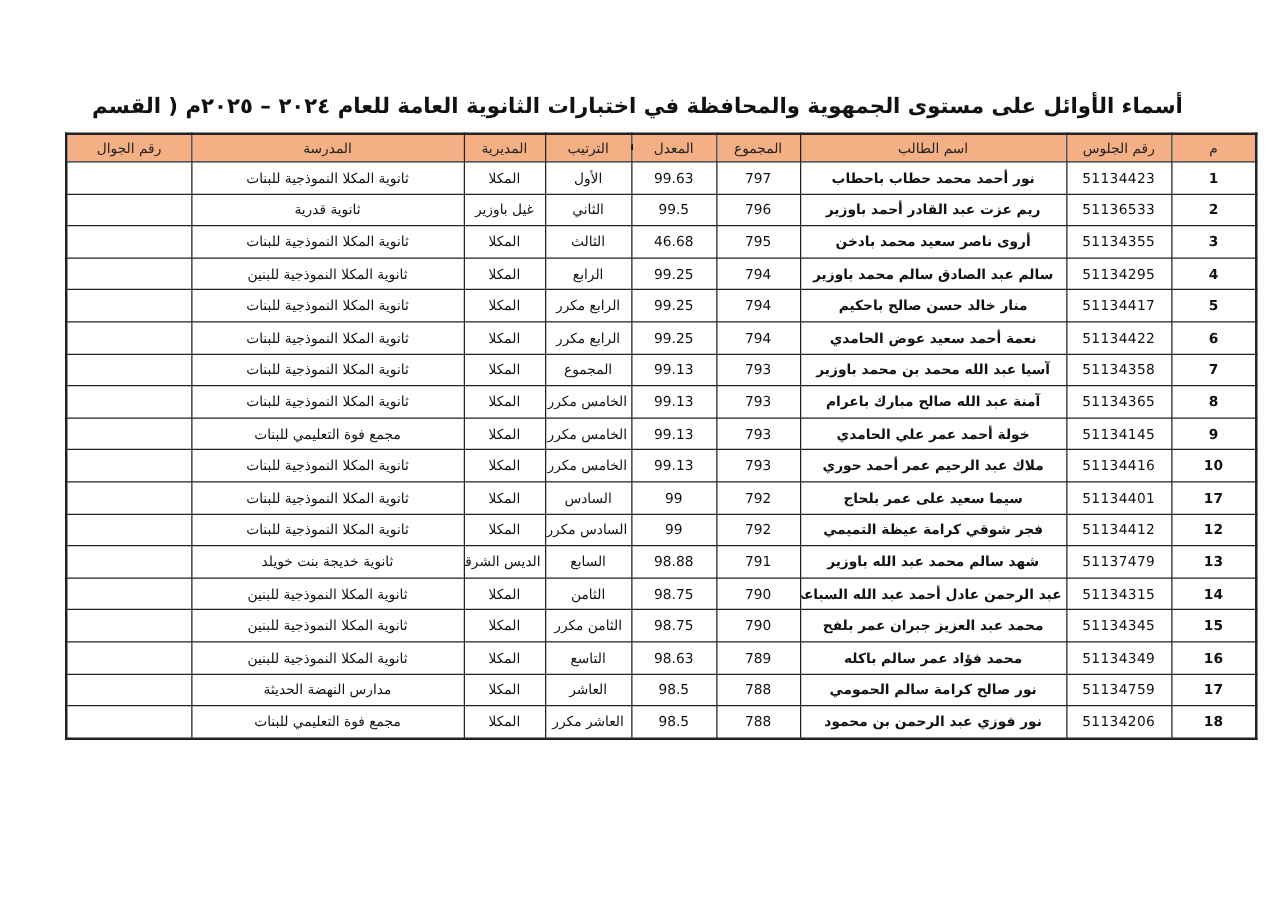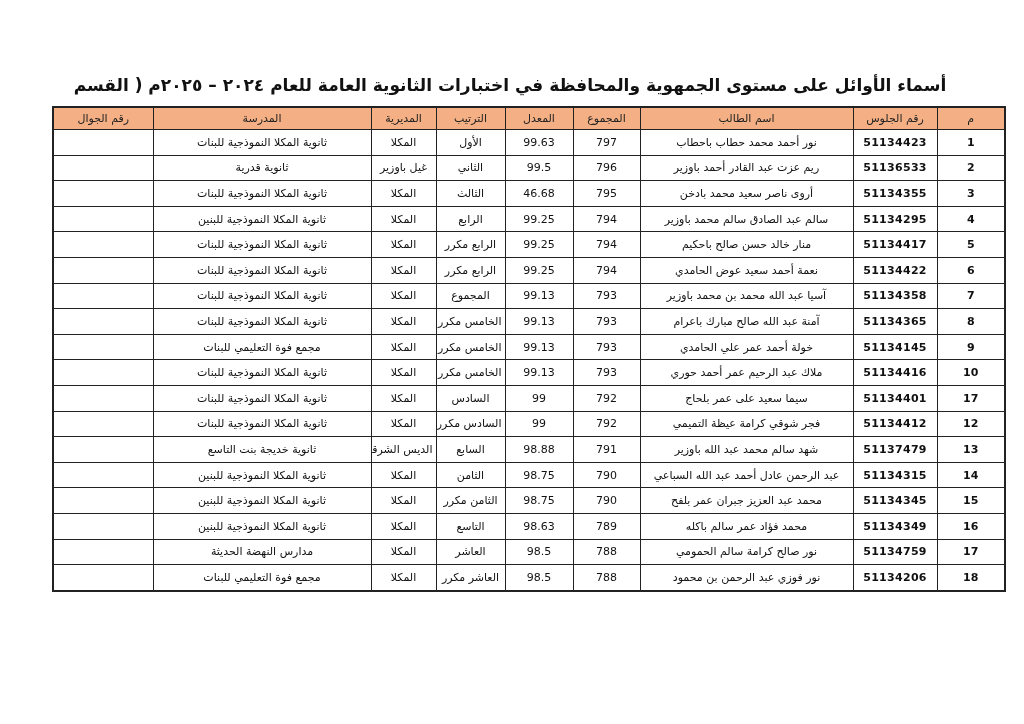--- a/index.html
+++ b/index.html
@@ -22,24 +22,24 @@
       white-space: nowrap; overflow: hidden;
     }
     table.results th {
       height: 21px; background: #f4b084; font-weight: normal; font-size: 11px;
       font-family: "DejaVu Sans", "Liberation Sans", sans-serif; color: #222; text-align: center;
     }
     table.results td { height: 24.6px; font-size: 11px;
       font-family: "DejaVu Sans", "Liberation Sans", sans-serif; }
     td.num { font-family: "Liberation Serif", "DejaVu Serif", serif; font-weight: normal; font-size: 16px; }
     td.idx { font-family: "Liberation Serif", "DejaVu Serif", serif; font-weight: bold; font-size: 16px; }
-    td.seat { font-family: "Liberation Serif", "DejaVu Serif", serif; font-weight: bold; font-size: 16px; letter-spacing: 0.3px; }
+    td.seat { font-family: "Liberation Serif", "DejaVu Serif", serif; font-weight: normal; font-size: 16px; letter-spacing: 0.3px; }
     td.rank, td.dir { font-size: 10.5px; }
     td.school { font-size: 10.5px; }
-    td.name { font-size: 10.5px; }
+    td.name { font-size: 10.5px; font-weight: bold; }
   </style>
 </head>
 <body>
 
 <div class="title">أسماء الأوائل على مستوى الجمهوية والمحافظة في اختبارات الثانوية العامة للعام ٢٠٢٤ – ٢٠٢٥م ( القسم العلمي)</div>
 
 <table class="results">
   <colgroup>
     <col style="width:68px">
     <col style="width:84px">
@@ -198,21 +198,21 @@
         <td class="phone"></td>
       </tr>
       <tr>
         <td class="idx">13</td>
         <td class="seat">51137479</td>
         <td class="name">شهد سالم محمد عبد الله باوزير</td>
         <td class="num">791</td>
         <td class="num">98.88</td>
         <td class="rank">السابع</td>
         <td class="dir">الديس الشرقية</td>
-        <td class="school">ثانوية خديجة بنت التاسع</td>
+        <td class="school">ثانوية خديجة بنت خويلد</td>
         <td class="phone"></td>
       </tr>
       <tr>
         <td class="idx">14</td>
         <td class="seat">51134315</td>
         <td class="name">عبد الرحمن عادل أحمد عبد الله السباعي</td>
         <td class="num">790</td>
         <td class="num">98.75</td>
         <td class="rank">الثامن</td>
         <td class="dir">المكلا</td>

